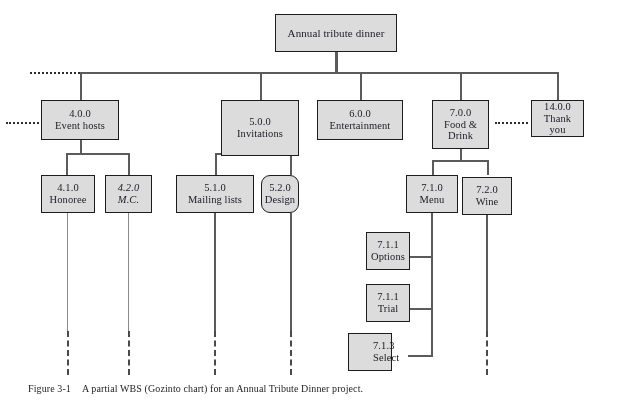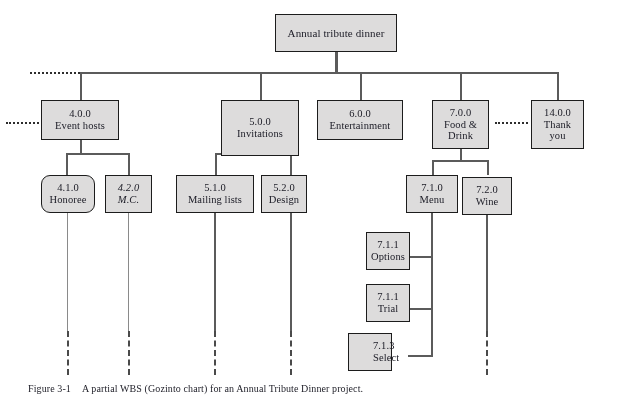--- a/index.html
+++ b/index.html
@@ -132,21 +132,21 @@
     <span class="code">6.0.0</span>
     <span class="name">Entertainment</span>
   </div>
 
   <div class="node" style="left:432px; top:100px; width:57px; height:49px;">
     <span class="code">7.0.0</span>
     <span class="name">Food &amp;
 Drink</span>
   </div>
 
-  <div class="node" style="left:531px; top:100px; width:53px; height:49px;">
+  <div class="node" style="left:531px; top:100px; width:53px; height:37px;">
     <span class="code">14.0.0</span>
     <span class="name">Thank
 you</span>
   </div>
 
   <div class="dotted-h" style="left:6px; top:122px; width:33px;"></div>
   <div class="dotted-h" style="left:495px; top:122px; width:33px;"></div>
 
   <div class="vline" style="left:80px; top:140px; height:14px;"></div>
   <div class="hline" style="left:66px; top:153px; width:64px;"></div>
@@ -156,36 +156,36 @@
   <div class="vline" style="left:260px; top:140px; height:14px;"></div>
   <div class="hline" style="left:215px; top:153px; width:77px;"></div>
   <div class="vline" style="left:215px; top:153px; height:22px;"></div>
   <div class="vline" style="left:290px; top:153px; height:22px;"></div>
 
   <div class="vline" style="left:460px; top:149px; height:12px;"></div>
   <div class="hline" style="left:432px; top:160px; width:57px;"></div>
   <div class="vline" style="left:432px; top:160px; height:15px;"></div>
   <div class="vline" style="left:487px; top:160px; height:15px;"></div>
 
-  <div class="node" style="left:41px; top:175px; width:54px; height:38px;border-radius:9px;">
+  <div class="node" style="left:41px; top:175px; width:54px; height:38px;">
     <span class="code">4.1.0</span>
     <span class="name">Honoree</span>
   </div>
 
   <div class="node" style="left:105px; top:175px; width:47px; height:38px;font-style:italic;">
     <span class="code">4.2.0</span>
     <span class="name">M.C.</span>
   </div>
 
   <div class="node" style="left:176px; top:175px; width:78px; height:38px;">
     <span class="code">5.1.0</span>
     <span class="name">Mailing lists</span>
   </div>
 
-  <div class="node" style="left:261px; top:175px; width:46px; height:38px;">
+  <div class="node" style="left:261px; top:175px; width:38px; height:38px;border-radius:9px;">
     <span class="code">5.2.0</span>
     <span class="name">Design</span>
   </div>
 
   <div class="node" style="left:406px; top:175px; width:52px; height:38px;">
     <span class="code">7.1.0</span>
     <span class="name">Menu</span>
   </div>
 
   <div class="node" style="left:462px; top:177px; width:50px; height:38px;">

